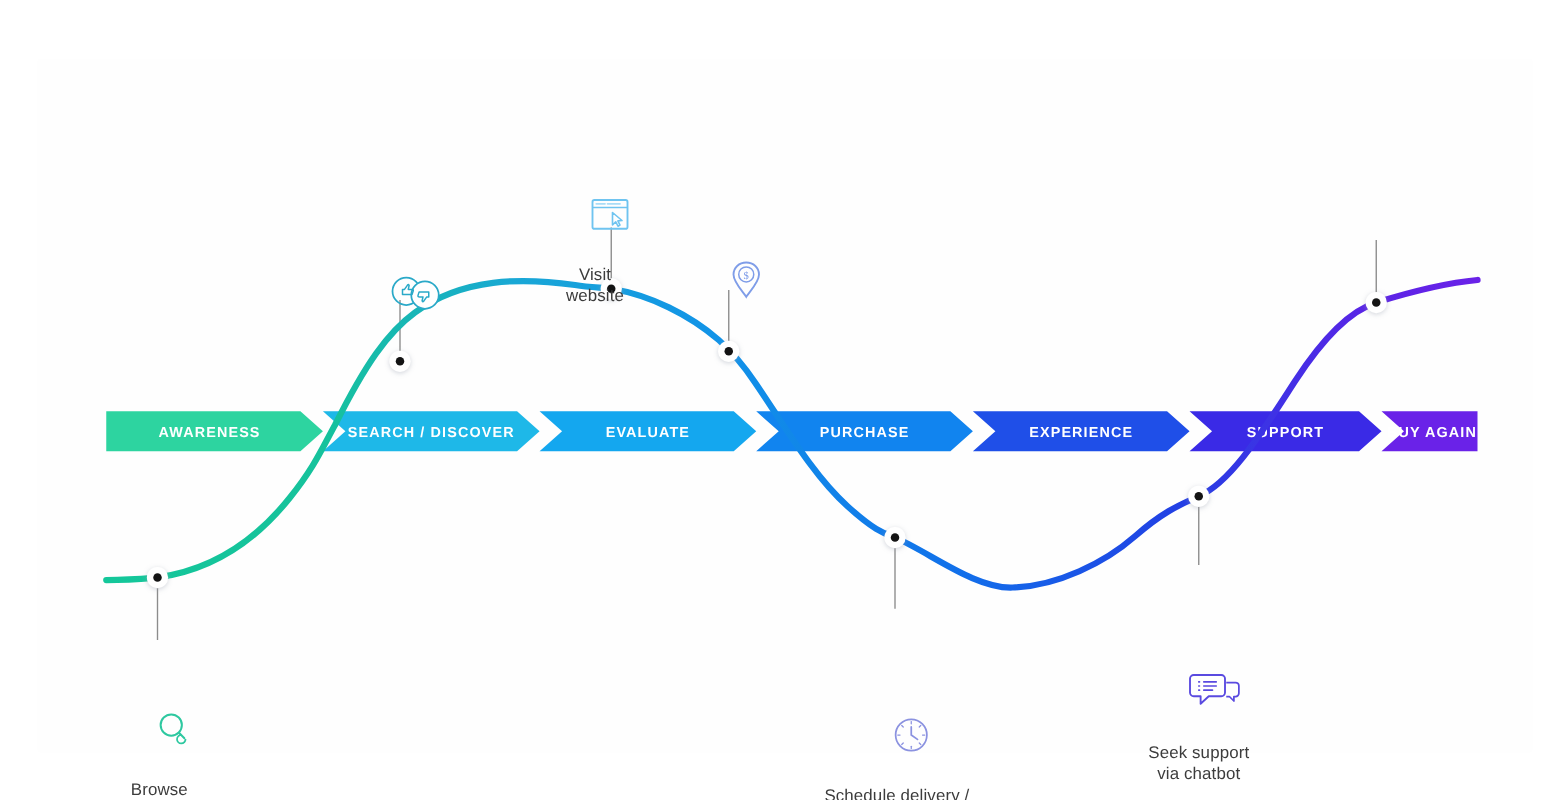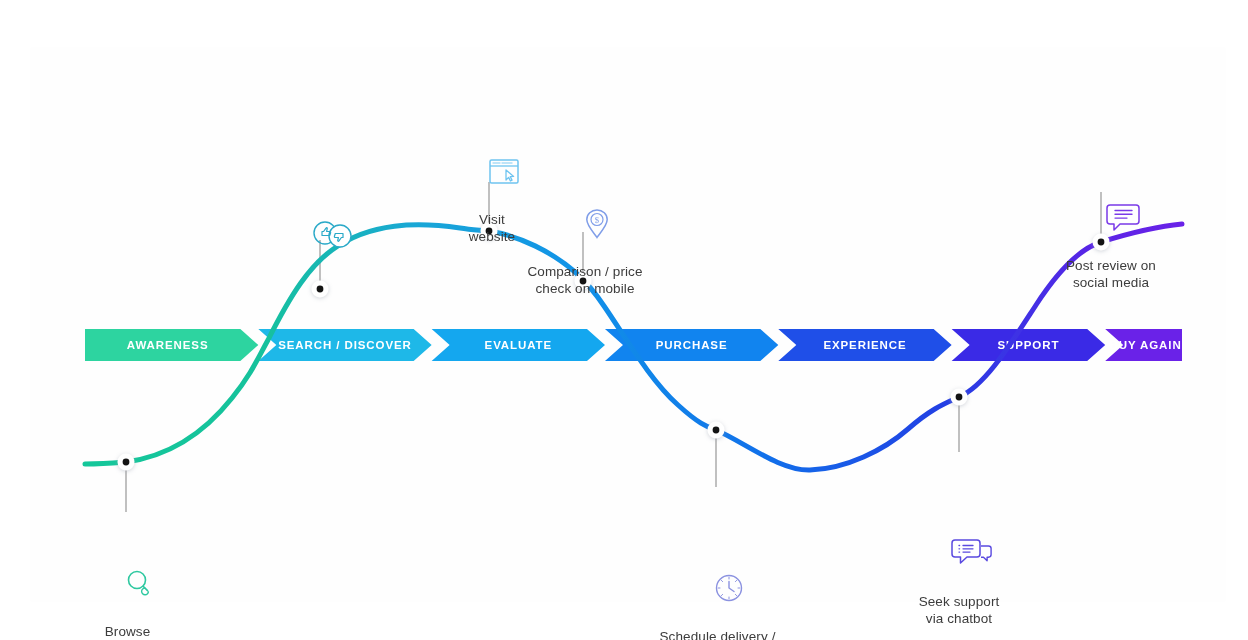--- a/index.html
+++ b/index.html
@@ -166,21 +166,21 @@
     <span class="anno-icon">
       <svg width="48" height="34" viewBox="0 0 48 34">
         <circle cx="16" cy="16" r="11" fill="none" stroke="#2aa9c8" stroke-width="1.4"></circle>
         <circle cx="31" cy="19" r="11" fill="#ffffff" stroke="#2aa9c8" stroke-width="1.4"></circle>
         <path d="M13 18.5 v-4 h1.6 l2.4-3.4 q0.9-1 1.3 0.3 l-0.7 3.1 h3.1 q1.1 0.1 0.9 1.2 l-0.9 2.8 z" fill="none" stroke="#2aa9c8" stroke-width="1.2" stroke-linejoin="round"></path>
         <path d="M34 16.5 v4 h-1.6 l-2.4 3.4 q-0.9 1 -1.3 -0.3 l0.7-3.1 h-3.1 q-1.1 -0.1 -0.9 -1.2 l0.9-2.8 z" fill="none" stroke="#2aa9c8" stroke-width="1.2" stroke-linejoin="round"></path>
       </svg>
     </span>
   </div>
 
-  <div class="annotation above" id="anno-visit-website" style="left: 448px; top: 104px; width: 88px;">
+  <div class="annotation above" id="anno-visit-website" style="left: 432px; top: 104px; width: 88px;">
     <span class="anno-icon">
       <svg width="40" height="34" viewBox="0 0 40 34">
         <rect x="6" y="5" width="28" height="23" rx="1.5" fill="none" stroke="#6fc4f0" stroke-width="1.5"></rect>
         <path d="M6 11 H34" stroke="#6fc4f0" stroke-width="1.3"></path>
         <path d="M9 8 H16" stroke="#a9dcf6" stroke-width="1.4" stroke-linecap="round"></path>
         <path d="M18 8 H28" stroke="#a9dcf6" stroke-width="1.4" stroke-linecap="round"></path>
         <path d="M22 15 L22 25 L24.6 22.4 L26.4 26 L28 25.1 L26.3 21.7 L29.6 21.4 Z" fill="none" stroke="#6fc4f0" stroke-width="1.3" stroke-linejoin="round"></path>
       </svg>
     </span>
     <span class="anno-label">Visit
@@ -188,22 +188,20 @@
   </div>
 
   <div class="annotation above" id="anno-comparison" style="left: 510px; top: 156px; width: 150px;">
     <span class="anno-icon">
       <svg width="30" height="34" viewBox="0 0 30 34">
         <path d="M15 3 C 9.2 3 4.8 7.3 4.8 12.6 C 4.8 19 13 27 15 30.5 C 17 27 25.2 19 25.2 12.6 C 25.2 7.3 20.8 3 15 3 Z" fill="none" stroke="#7f9de8" stroke-width="1.5"></path>
         <circle cx="15" cy="12.5" r="6" fill="none" stroke="#7f9de8" stroke-width="1.2"></circle>
         <text x="15" y="16.2" text-anchor="middle" font-family="Liberation Serif, serif" font-size="8.5" fill="#7f9de8">$</text>
       </svg>
     </span>
-    <span class="anno-label">Comparison / price
-check on mobile</span>
   </div>
 
   <div class="annotation below" id="anno-schedule-delivery" style="left: 645px; top: 520px; width: 145px;">
     <span class="anno-icon">
       <svg width="34" height="34" viewBox="0 0 34 34">
         <circle cx="17" cy="17" r="12.5" fill="none" stroke="#8b92e0" stroke-width="1.4"></circle>
         <g stroke="#8b92e0" stroke-width="1" stroke-linecap="round">
           <path d="M17 6.2 V8"></path>
             <path d="M17 26 V27.8"></path>
           <path d="M6.2 17 H8"></path>
@@ -232,28 +230,14 @@
             <path d="M15 12.8 h10"></path>
           <path d="M11 16.1 h0.6"></path>
             <path d="M15 16.1 h7"></path>
         </g>
       </svg>
     </span>
     <span class="anno-label">Seek support
 via chatbot</span>
   </div>
 
-  <div class="annotation above" id="anno-post-review" style="left: 1042px; top: 150px; width: 138px;">
-    <span class="anno-icon">
-      <svg width="40" height="34" viewBox="0 0 40 34">
-        <path d="M7 4 h26 a3 3 0 0 1 3 3 v13 a3 3 0 0 1 -3 3 h-16 l-6 6 v-6 h-4 a3 3 0 0 1 -3 -3 v-13 a3 3 0 0 1 3 -3 z" fill="#ffffff" stroke="#7a3ae8" stroke-width="1.5" stroke-linejoin="round"></path>
-        <g stroke="#7a3ae8" stroke-width="1.4" stroke-linecap="round">
-          <path d="M12 9.5 H29"></path>
-          <path d="M12 13.3 H29"></path>
-          <path d="M12 17.1 H24"></path>
-        </g>
-      </svg>
-    </span>
-    <span class="anno-label">Post review on
-social media</span>
-  </div>
 
 </div>
 
 </body></html>

